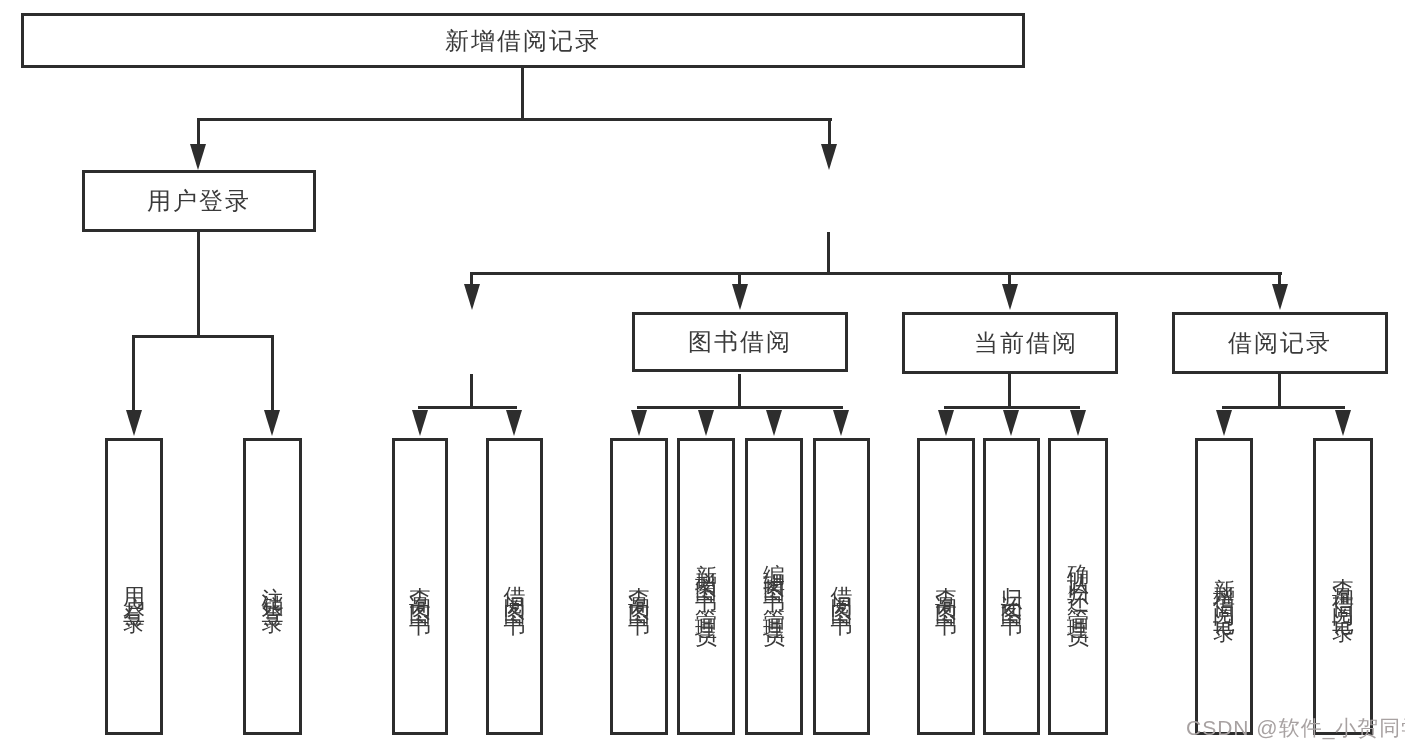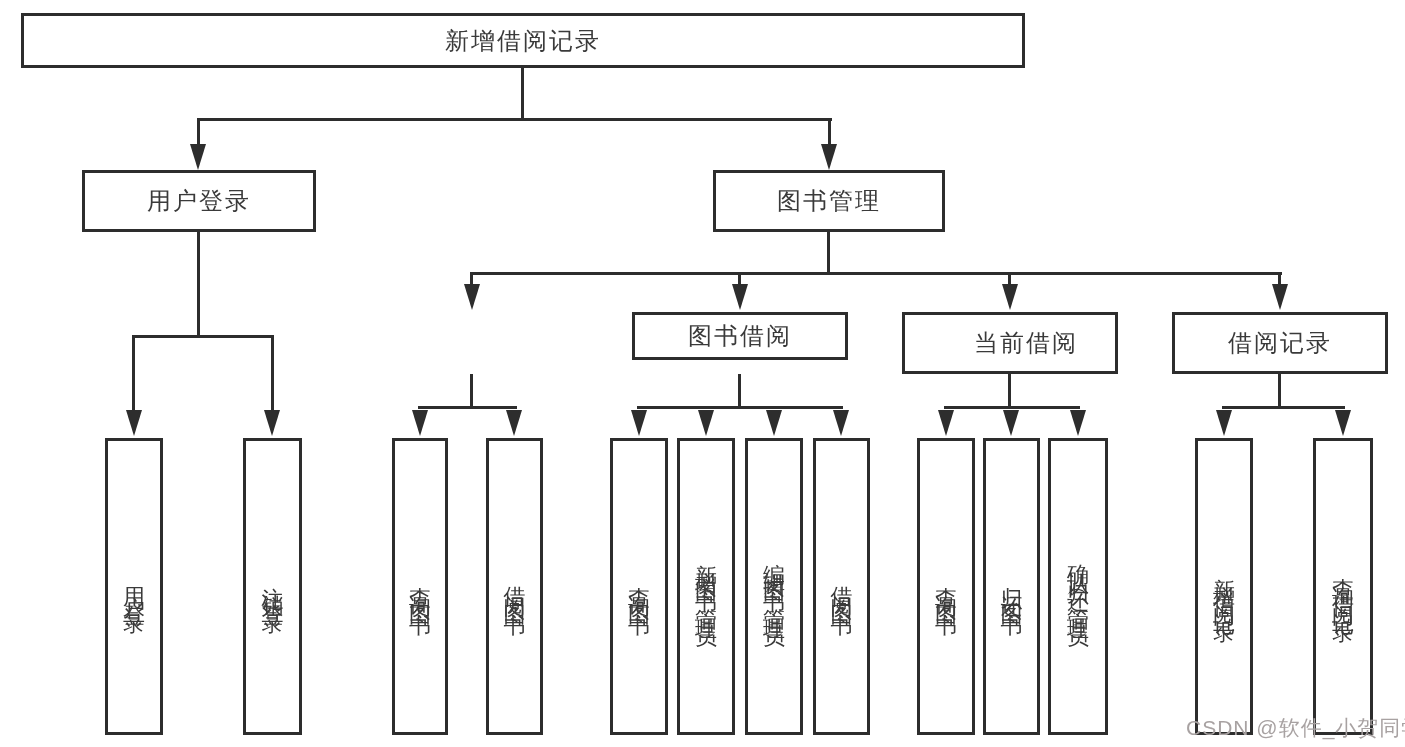--- a/index.html
+++ b/index.html
@@ -73,43 +73,40 @@
   <div class="vl" style="left:521px; top:68px; height:50px;"></div>
   <div class="hl" style="left:197px; top:118px; width:635px;"></div>
   <div class="vl" style="left:197px; top:118px; height:28px;"></div>
   <div class="arrow" style="left:190px; top:144px;"></div>
   <div class="vl" style="left:828px; top:118px; height:28px;"></div>
   <div class="arrow" style="left:821px; top:144px;"></div>
 
   <div class="box" style="left:82px; top:170px; width:234px; height:62px;">
     <span>用户登录</span>
   </div>
-  <div class="box" style="left:713px; top:170px; width:232px; height:62px;">
-    <span>图书管理</span>
-  </div>
 
   <div class="vl" style="left:197px; top:232px; height:103px;"></div>
   <div class="hl" style="left:132px; top:335px; width:142px;"></div>
   <div class="vl" style="left:132px; top:335px; height:77px;"></div>
   <div class="arrow" style="left:126px; top:410px;"></div>
   <div class="vl" style="left:271px; top:335px; height:77px;"></div>
   <div class="arrow" style="left:264px; top:410px;"></div>
 
   <div class="vl" style="left:827px; top:232px; height:40px;"></div>
   <div class="hl" style="left:470px; top:272px; width:812px;"></div>
   <div class="vl" style="left:470px; top:272px; height:16px;"></div>
   <div class="arrow" style="left:464px; top:284px;"></div>
   <div class="vl" style="left:738px; top:272px; height:16px;"></div>
   <div class="arrow" style="left:732px; top:284px;"></div>
   <div class="vl" style="left:1008px; top:272px; height:16px;"></div>
   <div class="arrow" style="left:1002px; top:284px;"></div>
   <div class="vl" style="left:1278px; top:272px; height:16px;"></div>
   <div class="arrow" style="left:1272px; top:284px;"></div>
 
-  <div class="box" style="left:632px; top:312px; width:216px; height:48px;">
+  <div class="box" style="left:632px; top:312px; width:216px; height:60px;">
     <span>图书借阅</span>
   </div>
   <div class="box" style="left:902px; top:312px; width:216px; height:62px;padding-left:32px;">
     <span>当前借阅</span>
   </div>
   <div class="box" style="left:1172px; top:312px; width:216px; height:62px;">
     <span>借阅记录</span>
   </div>
 
   <div class="vl" style="left:470px; top:374px; height:32px;"></div>

